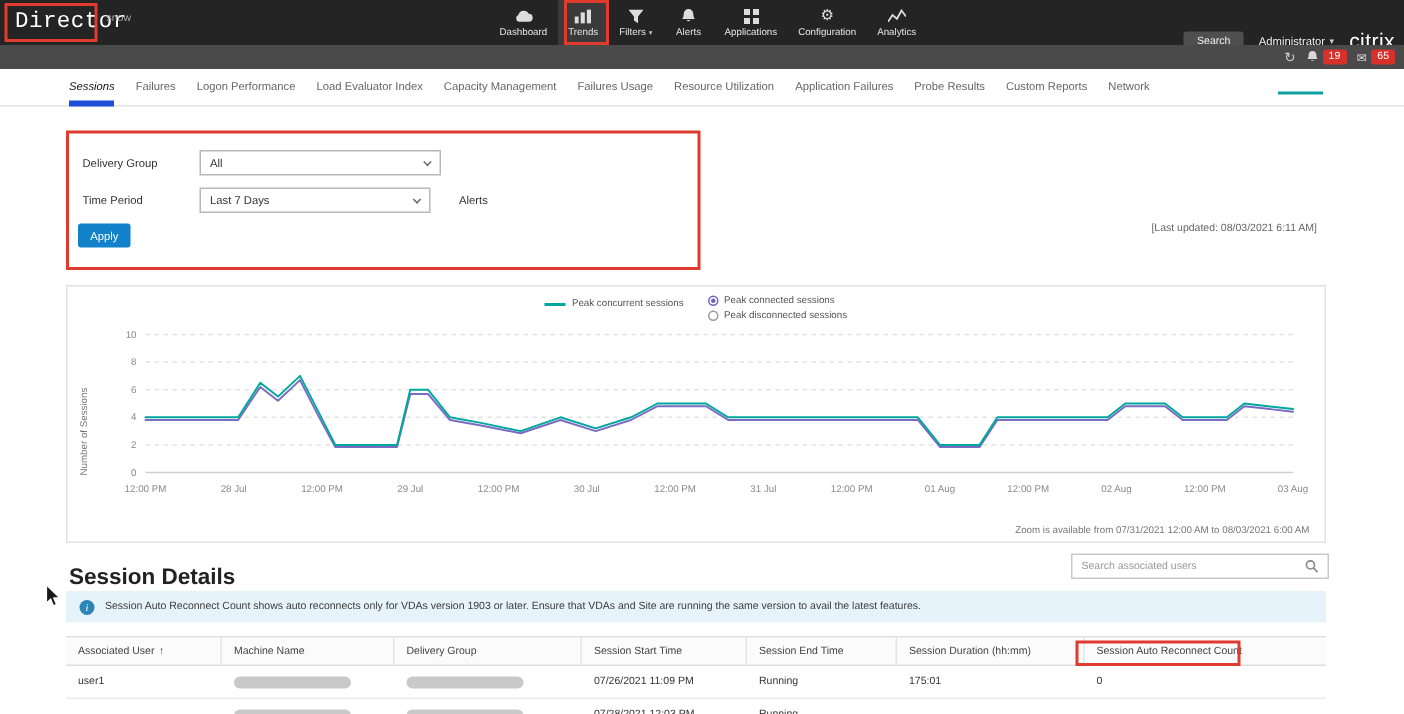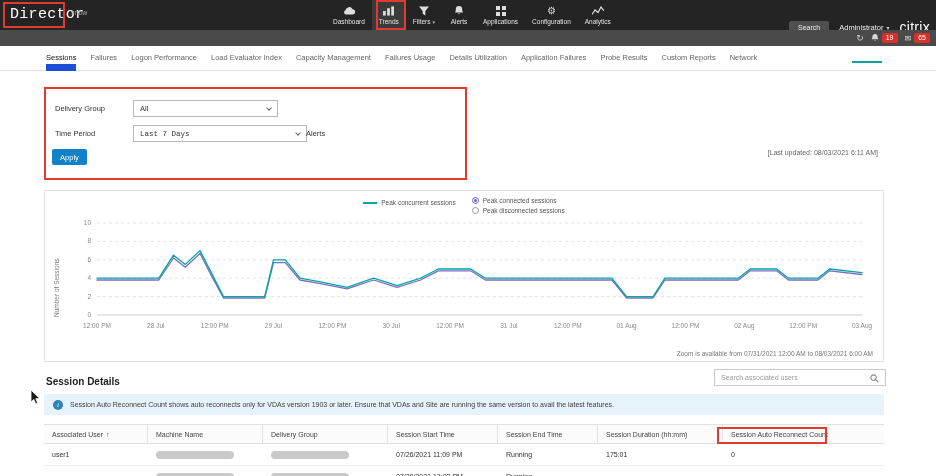--- a/index.html
+++ b/index.html
@@ -27,54 +27,54 @@
   
   .notifbar { position:absolute; left:0; top:30px; width:936px; height:16px; background:#4a4a4a; display:flex; justify-content:flex-end; align-items:center; gap:7px; padding-right:6px; }
   .refresh-icon { color:#cfcfcf; font-size:9px; line-height:9px; }
   .badge-group { display:flex; align-items:center; gap:3px; }
   .badge-icon { display:flex; align-items:center; color:#ddd; font-size:8px; }
   .badge { background:#d8302a; color:#fff; font-size:7px; padding:1px 4px; border-radius:2px; line-height:8px; }
 
   
   .tabbar { position:absolute; left:0; top:46px; width:936px; height:25px; background:#fff; border-bottom:1px solid #e4e4e4; display:flex; gap:14px; padding-left:46px; }
   .tab { font-size:7.5px; color:#666; line-height:24px; height:25px; white-space:nowrap; }
-  .tab.active { color:#141414; border-bottom:7px solid #1d4ed8; }
+  .tab.active { color:#141414; border-bottom:4px solid #1d4ed8;font-style:italic; }
   .tab-indicator { position:absolute; left:852px; top:61px; width:30px; height:2px; background:#0ca0a0; }
 
   
   .flabel { position:absolute; font-size:7.5px; color:#333; }
   .lbl-delivery { left:55px; top:104px; }
   .lbl-period { left:55px; top:129px; }
   .lbl-ending { left:306px; top:129px; }
   .select { position:absolute; height:17px; border:1px solid #b8b8b8; background:#fff; display:flex; align-items:center; justify-content:space-between; padding:0 6px; }
   .select-value { font-size:7.5px; color:#333; }
   .chev { width:4px; height:4px; border-right:1px solid #666; border-bottom:1px solid #666; transform:rotate(45deg); margin-top:-2px; }
-  .sel-delivery { left:133px; top:100px; width:145px; }
-  .sel-period { left:133px; top:125px; width:174px;font-family:Liberation Mono, monospace; }
+  .sel-delivery { left:133px; top:100px; width:161px; }
+  .sel-period { left:133px; top:125px; width:154px; }
   .sel-ending { left:347px; top:125px; width:112px; }
   .apply-btn { position:absolute; left:52px; top:149px; width:35px; height:16px; background:#1181c9; color:#fff; border:none; border-radius:2px; font-size:7.5px; font-family:inherit; }
   .last-updated { position:absolute; right:58px; top:149px; font-size:7px; color:#666; }
 
   
   .chart-panel { position:absolute; left:44px; top:190px; width:840px; height:172px; border:1px solid #e2e2e2; background:#fff; }
   .legend { position:absolute; left:0; right:0; top:6px; display:flex; justify-content:center; align-items:flex-start; gap:16px; }
   .legend-item { display:flex; align-items:center; gap:4px; font-size:6.5px; color:#555; white-space:nowrap; }
   .legend-line-item { margin-top:2px; }
   .legend-line-swatch { width:14px; height:2px; }
   .legend-radios { display:flex; flex-direction:column; gap:3px; }
   .radio { width:7px; height:7px; border-radius:50%; border:1px solid #999; display:flex; align-items:center; justify-content:center; background:#fff; }
   .radio.selected { border-color:#6f62be; }
   .radio-dot { width:3px; height:3px; border-radius:50%; background:#6f62be; }
   .ylabel { position:absolute; left:8px; top:30px; height:96px; display:flex; align-items:center; writing-mode:vertical-rl; transform:rotate(180deg); font-size:6.5px; color:#777; }
   .chart-svg { position:absolute; left:22px; top:24px; }
   .chart-svg text { font-family:"Liberation Sans", sans-serif; font-size:6.5px; fill:#8a8a8a; }
   .zoom-note { position:absolute; right:10px; bottom:4px; font-size:6.5px; color:#777; }
 
   
-  .sd-title { position:absolute; left:46px; top:376px; font-size:10px; font-weight:bold; color:#222; }
+  .sd-title { position:absolute; left:46px; top:376px; font-size:15px; font-weight:bold; color:#222; }
   .search-box { position:absolute; left:714px; top:369px; width:172px; height:17px; border:1px solid #c9c9c9; background:#fff; display:flex; align-items:center; justify-content:space-between; padding:0 6px; }
   .search-placeholder { font-size:7px; color:#999; }
   .info-banner { position:absolute; left:44px; top:394px; width:840px; height:21px; background:#e7f3fa; display:flex; align-items:center; gap:7px; padding:0 9px; }
   .info-icon { width:10px; height:10px; border-radius:50%; background:#2d84b8; color:#fff; font-size:7px; font-style:italic; text-align:center; line-height:10px; flex:0 0 auto; font-family:"Liberation Serif", serif; }
   .info-text { font-size:7px; color:#3c3c3c; }
 
   
   .table { position:absolute; left:44px; top:424px; width:840px; }
   .thead { display:flex; height:20px; background:#fbfbfb; border-top:1px solid #e0e0e0; border-bottom:1px solid #e0e0e0; }
   .th { font-size:7px; color:#444; padding:0 8px; border-right:1px solid #e4e4e4; display:flex; align-items:center; gap:3px; white-space:nowrap; overflow:hidden; }
@@ -202,21 +202,21 @@
     </span>
   </div>
 
   <div class="tabbar" id="tabbar">
       <span class="tab active">Sessions</span>
       <span class="tab">Failures</span>
       <span class="tab">Logon Performance</span>
       <span class="tab">Load Evaluator Index</span>
       <span class="tab">Capacity Management</span>
       <span class="tab">Failures Usage</span>
-      <span class="tab">Details Utilization</span>
+      <span class="tab">Resource Utilization</span>
       <span class="tab">Application Failures</span>
       <span class="tab">Probe Results</span>
       <span class="tab">Custom Reports</span>
       <span class="tab">Network</span>
     </div>
   <div class="tab-indicator"></div>
 
   <span class="flabel lbl-delivery">Delivery Group</span>
   <div class="select sel-delivery">
     <span class="select-value">All</span>

